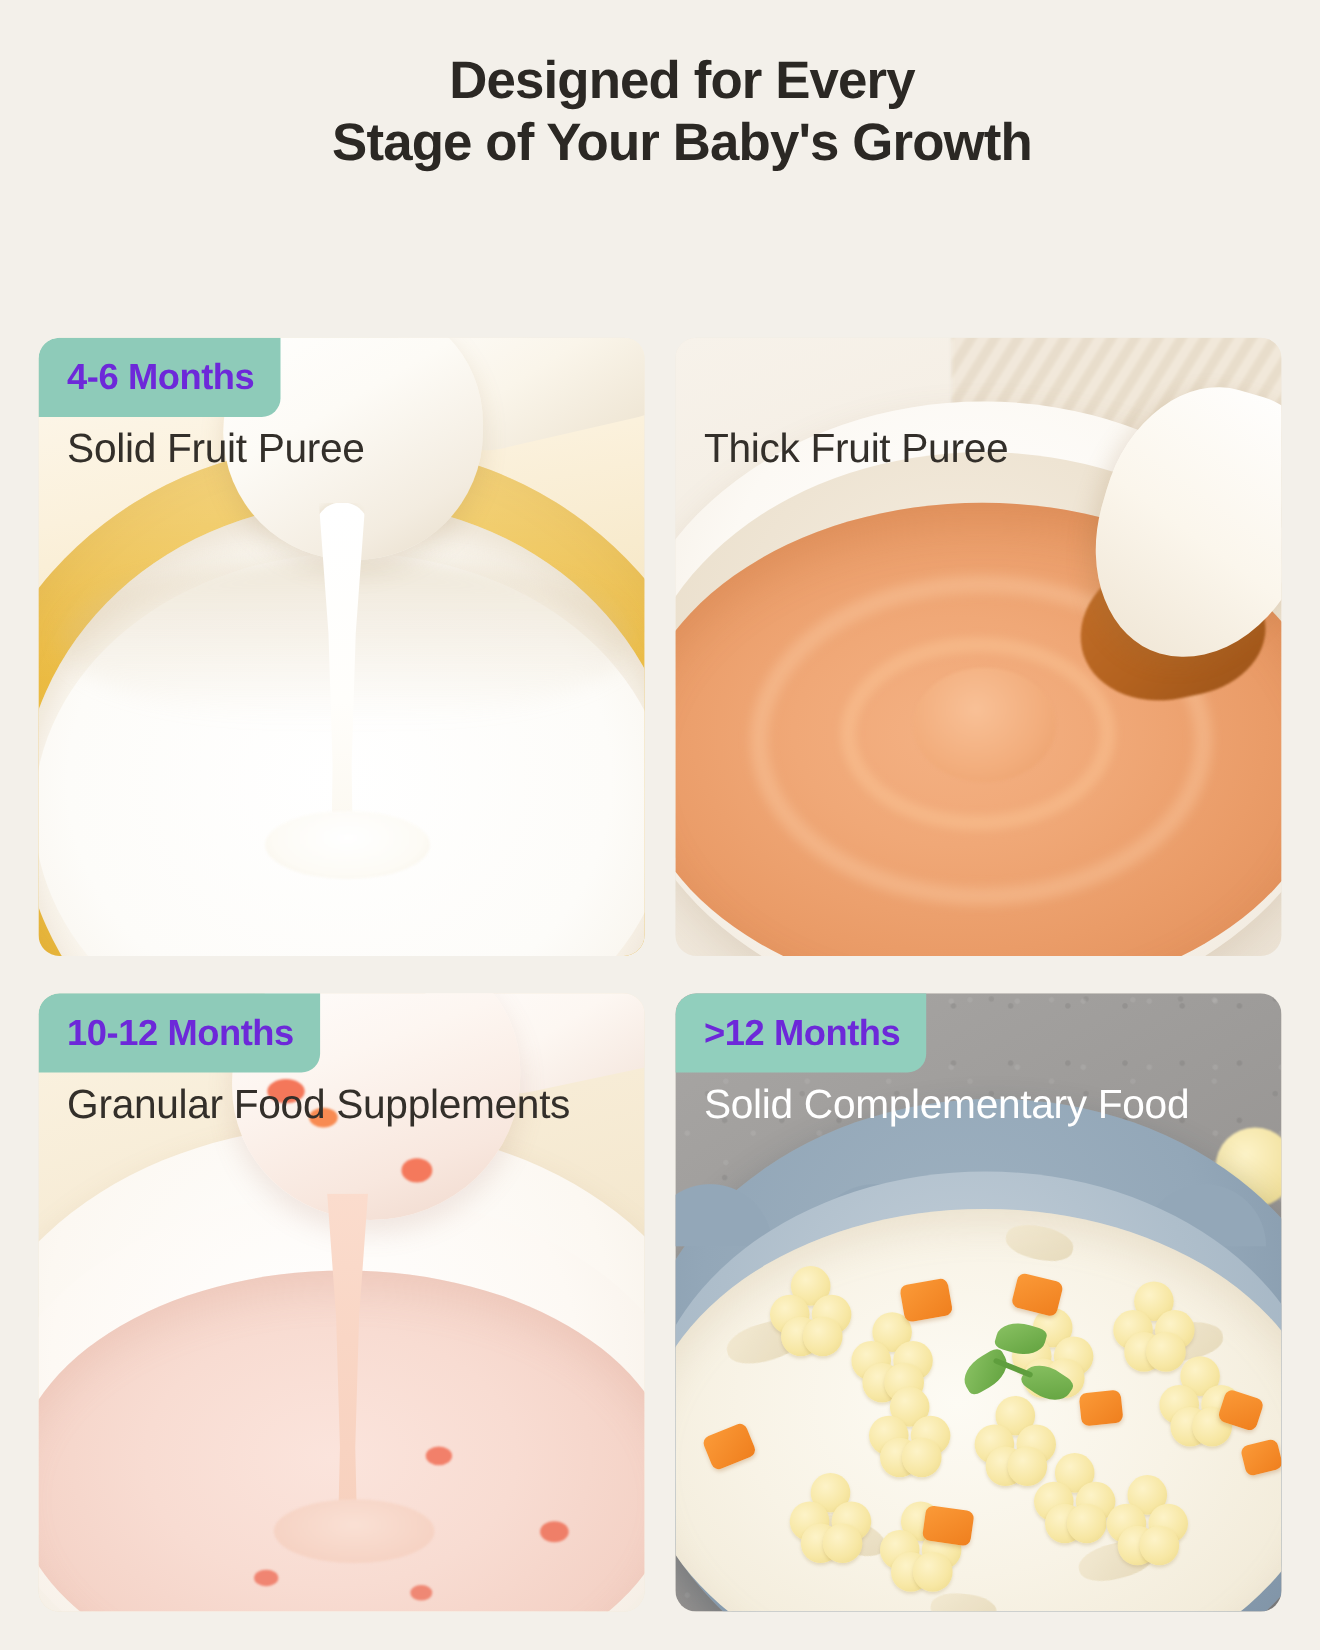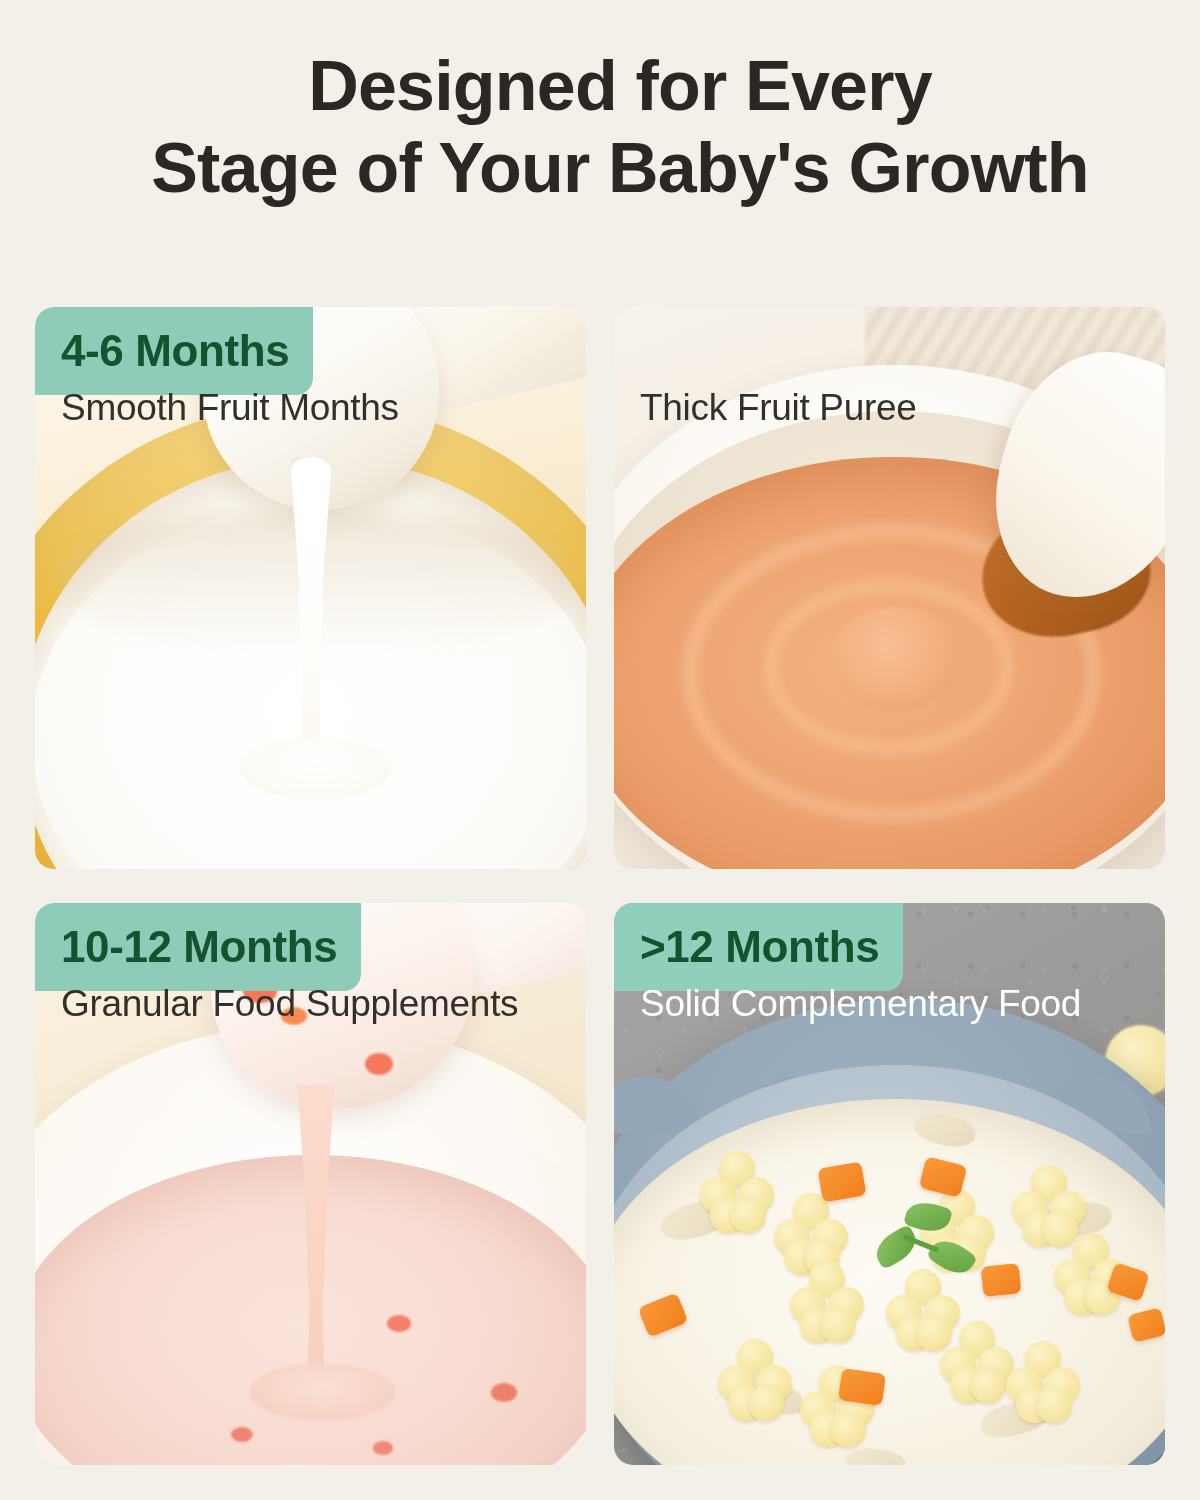--- a/index.html
+++ b/index.html
@@ -18,21 +18,21 @@
   }
 
   
   .header {
     position:absolute;
     top:0; left:0; width:1200px;
     padding-top:46px;
     text-align:center;
   }
   .headline {
-    font-size:70px;
+    font-size:48px;
     font-weight:700;
     line-height:1.17;
     letter-spacing:-0.8px;
     color:#2b2824;
     white-space:pre-line;
     padding-left:40px;
   }
   .subheadline {
     margin-top:20px;
     font-size:42px;
@@ -62,28 +62,28 @@
   .photo {
     position:absolute;
     inset:0;
     overflow:hidden;
   }
 
   .badge {
     position:absolute;
     top:0; left:0;
     z-index:6;
-    height:88px;
+    height:72px;
     padding:0 24px 0 26px;
     display:flex;
     align-items:center;
     border-radius:19px 0 17px 0;
     background:#8ecbb9;
-    color:#14532d;
-    font-size:44px;
+    color:#6d28d9;
+    font-size:33px;
     font-weight:700;
     letter-spacing:-0.4px;
     white-space:nowrap;
   }
   .badge.bright { background:#91cfbd; }
 
   .caption {
     position:absolute;
     top:80px; left:26px;
     z-index:6;
@@ -437,21 +437,21 @@
         <div class="rim2"></div>
         <div class="inner"></div>
         <div class="milk"></div>
         <div class="milkshade"></div>
         <div class="spoonhandle"></div>
         <div class="spoonbowl"></div>
         <div class="drip"></div>
         <div class="pool"></div>
       </div>
       <div class="badge">4-6 Months</div>
-      <div class="caption">Smooth Fruit Months</div>
+      <div class="caption">Solid Fruit Puree</div>
     </div>
 
     <div class="card">
       <div class="photo c2">
         <div class="cloth"></div>
         <div class="bowl"></div>
         <div class="bowlinner"></div>
         <div class="puree"></div>
         <div class="swirl1"></div>
         <div class="swirl2"></div>

